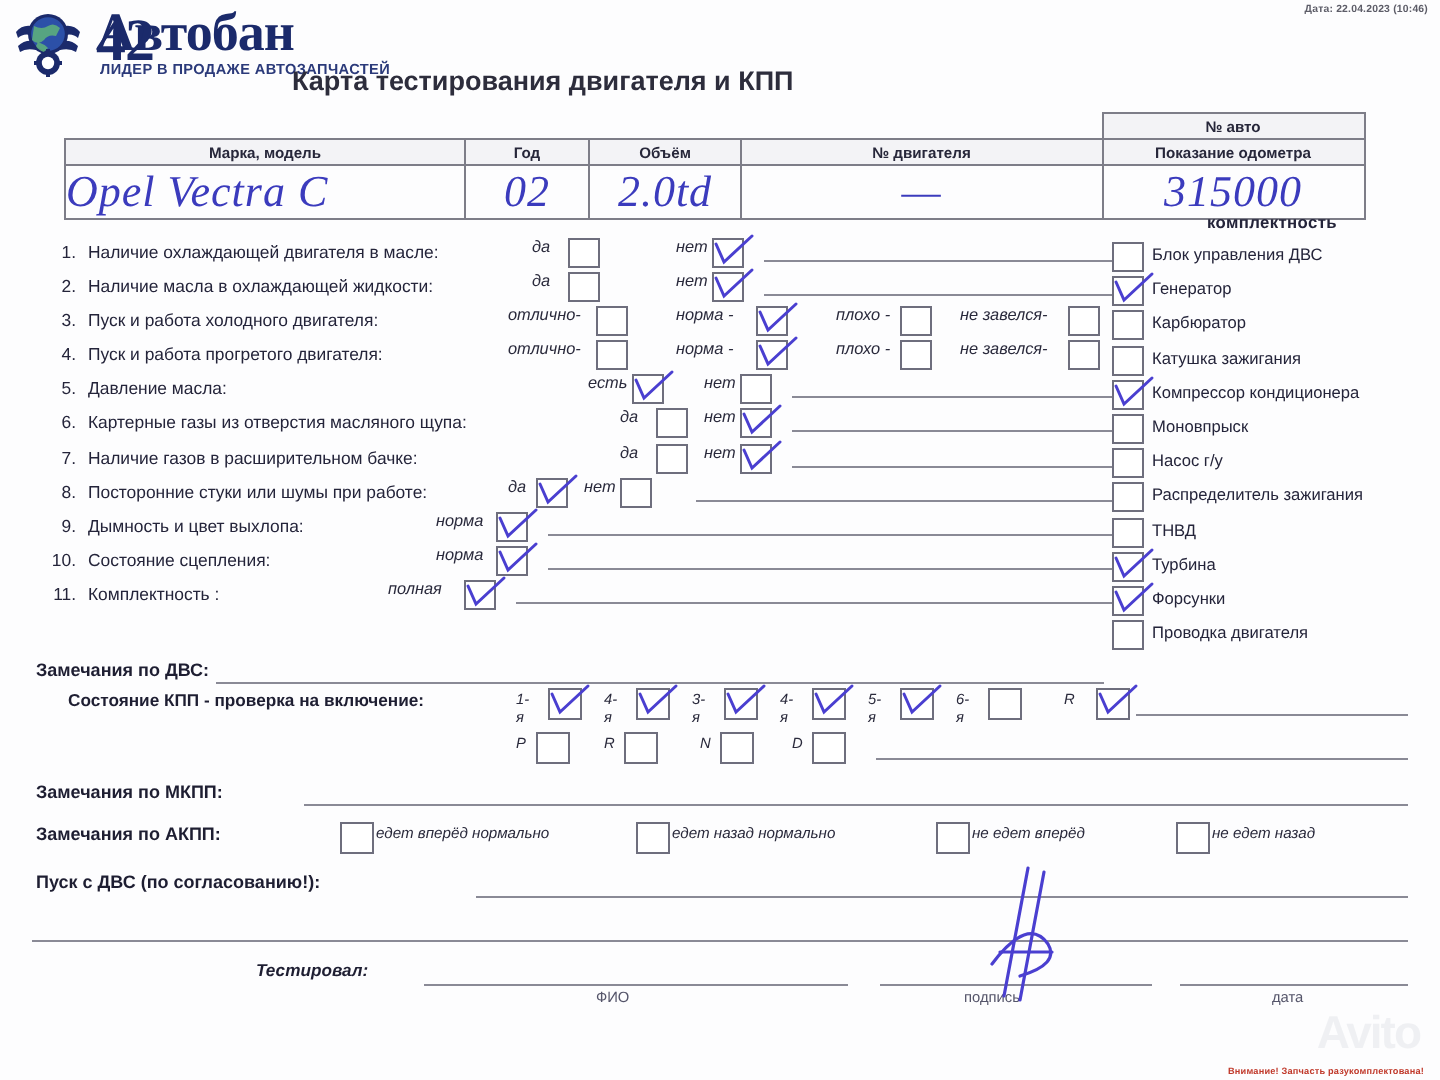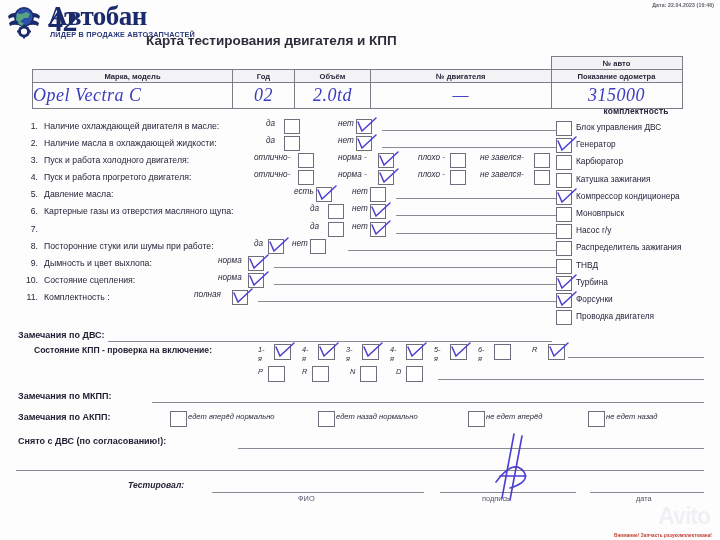--- a/index.html
+++ b/index.html
@@ -22,21 +22,21 @@
   .datestamp{position:absolute;right:6px;top:2px;font-size:5.2px;color:#5d5d68;font-weight:bold;letter-spacing:0.1px;}
 
   .doc-title{position:absolute;left:146px;top:33px;font-size:13.5px;font-weight:bold;color:#2d2d3c;white-space:nowrap;}
 
   
   .tbl{position:absolute;left:32px;top:56px;width:648px;border-collapse:collapse;table-layout:fixed;}
   .tbl td{border:1px solid #7d7d88;padding:0;vertical-align:middle;}
   .th{height:12px;text-align:center;font-size:7.6px;font-weight:bold;color:#27273a;background:#f3f3f6;}
   .val{height:26px;}
   .noborder{border:0 !important;}
-  .hand{font-family:"Liberation Serif",serif;color:#3b3bbd;font-size:18px;font-style:italic;padding-left:6px;letter-spacing:0.5px;white-space:nowrap;}
+  .hand{font-family:"Liberation Serif",serif;color:#3b3bbd;font-size:22px;font-style:italic;padding-left:6px;letter-spacing:0.5px;white-space:nowrap;}
   .hand.c{text-align:center;padding-left:0;}
 
   
   .list{position:absolute;left:22px;top:118px;width:530px;}
   .row{position:relative;height:17.1px;font-size:8.6px;color:#24243a;}
   .num{position:absolute;left:0;top:3px;width:16px;text-align:right;font-size:8.7px;}
   .lbl{position:absolute;left:22px;top:3px;white-space:nowrap;font-size:8.7px;}
   .opt{position:absolute;top:1px;font-size:8.2px;font-style:italic;color:#2a2a3c;white-space:nowrap;}
   .box{position:absolute;top:1px;width:14px;height:13px;border:1px solid #6e6e7d;background:#fff;}
   .line{position:absolute;top:12px;height:1px;background:#8a8a96;}
@@ -223,20 +223,21 @@
           <span class="tick" style="left:-1px;top:-3px;">
             <svg width="22" height="20" viewBox="0 0 22 20">
               <path d="M2 5 L6 14 L20 1" fill="none" stroke="#4a3fd0" stroke-width="1.5" stroke-linecap="round"></path>
             </svg>
           </span>
         </span>
         <span class="line" style="left:374px;width:174px"></span>
       </div>
       <div class="row">
         <span class="num">7.</span>
+        <span class="lbl">Наличие газов в расширительном бачке:</span>
         <span class="opt" style="left:288px">да</span>
         <span class="box" style="left:306px"></span>
         <span class="opt" style="left:330px">нет</span>
         <span class="box" style="left:348px">
           <span class="tick" style="left:-1px;top:-3px;">
             <svg width="22" height="20" viewBox="0 0 22 20">
               <path d="M2 5 L6 14 L20 1" fill="none" stroke="#4a3fd0" stroke-width="1.5" stroke-linecap="round"></path>
             </svg>
           </span>
         </span>
@@ -421,21 +422,21 @@
 
   <div id="akpp-pos" style="position:absolute;left:0;top:367px;"><span><span class="gear" style="left:258px">P</span><span class="gbox" style="left:268px"></span></span><span><span class="gear" style="left:302px">R</span><span class="gbox" style="left:312px"></span></span><span><span class="gear" style="left:350px">N</span><span class="gbox" style="left:360px"></span></span><span><span class="gear" style="left:396px">D</span><span class="gbox" style="left:406px"></span></span></div>
   <div class="hr" style="left:438px;top:379px;width:266px;"></div>
 
   <div class="sect" style="left:18px;top:391px;">Замечания по МКПП:</div>
   <div class="hr" style="left:152px;top:402px;width:552px;"></div>
 
   <div class="sect" style="left:18px;top:412px;">Замечания по АКПП:</div>
   <div id="akpp-opts" style="position:absolute;left:0;top:410px;"><span><span class="gbox" style="left:170px;top:1px"></span><span class="akpp-opt" style="left:188px">едет вперёд нормально</span></span><span><span class="gbox" style="left:318px;top:1px"></span><span class="akpp-opt" style="left:336px">едет назад нормально</span></span><span><span class="gbox" style="left:468px;top:1px"></span><span class="akpp-opt" style="left:486px">не едет вперёд</span></span><span><span class="gbox" style="left:588px;top:1px"></span><span class="akpp-opt" style="left:606px">не едет назад</span></span></div>
 
-  <div class="sect" style="left:18px;top:436px;">Снято с ДВС (по согласованию!):</div>
+  <div class="sect" style="left:18px;top:436px;">Пуск с ДВС (по согласованию!):</div>
   <div class="hr" style="left:238px;top:448px;width:466px;"></div>
 
   <div class="hr" style="left:16px;top:470px;width:688px;"></div>
 
   <div class="foot-lbl" style="left:128px;top:480px;">Тестировал:</div>
   <div class="hr" style="left:212px;top:492px;width:212px;"></div>
   <div class="hr" style="left:440px;top:492px;width:136px;"></div>
   <div class="hr" style="left:590px;top:492px;width:114px;"></div>
   <div class="cap" style="left:298px;top:494px;">ФИО</div>
   <div class="cap" style="left:482px;top:494px;">подпись</div>

